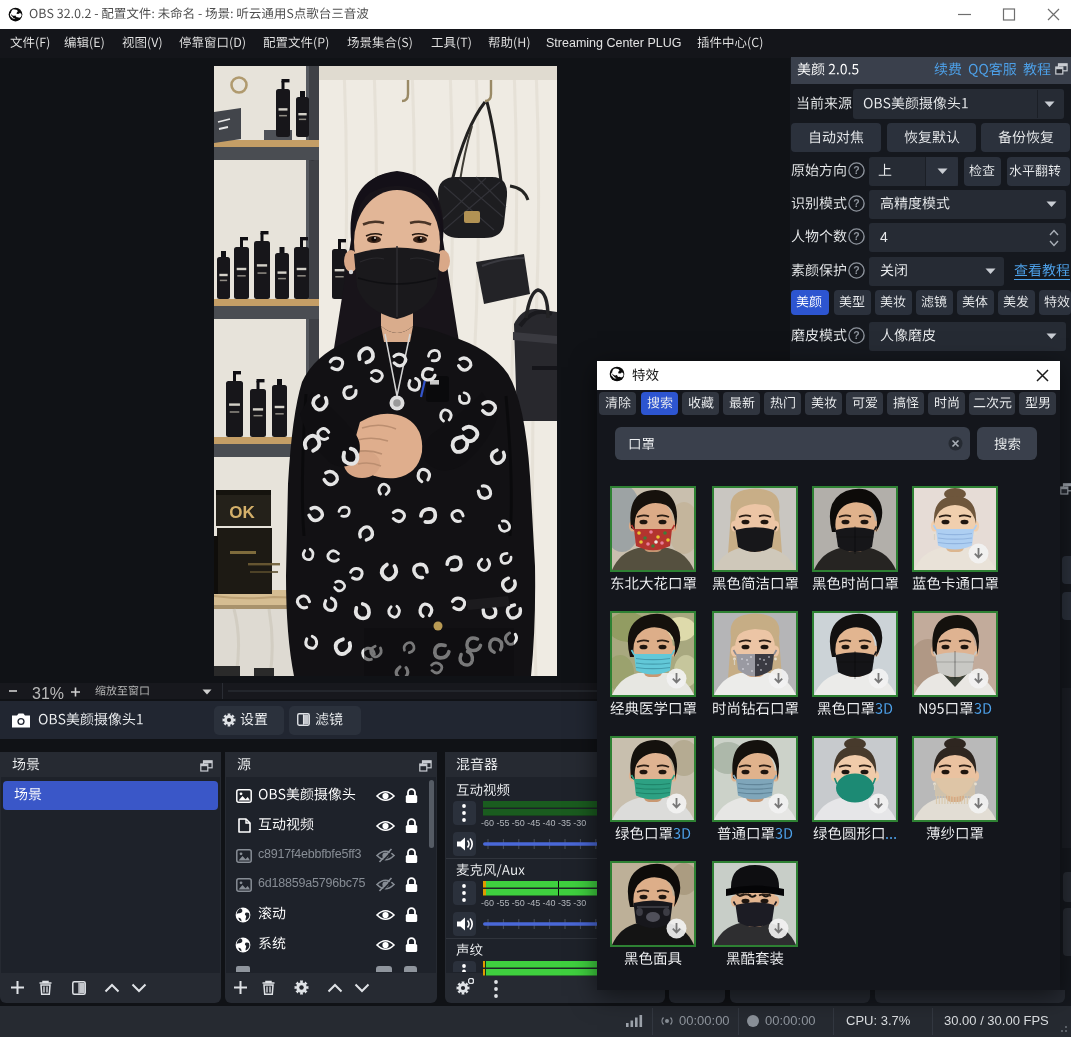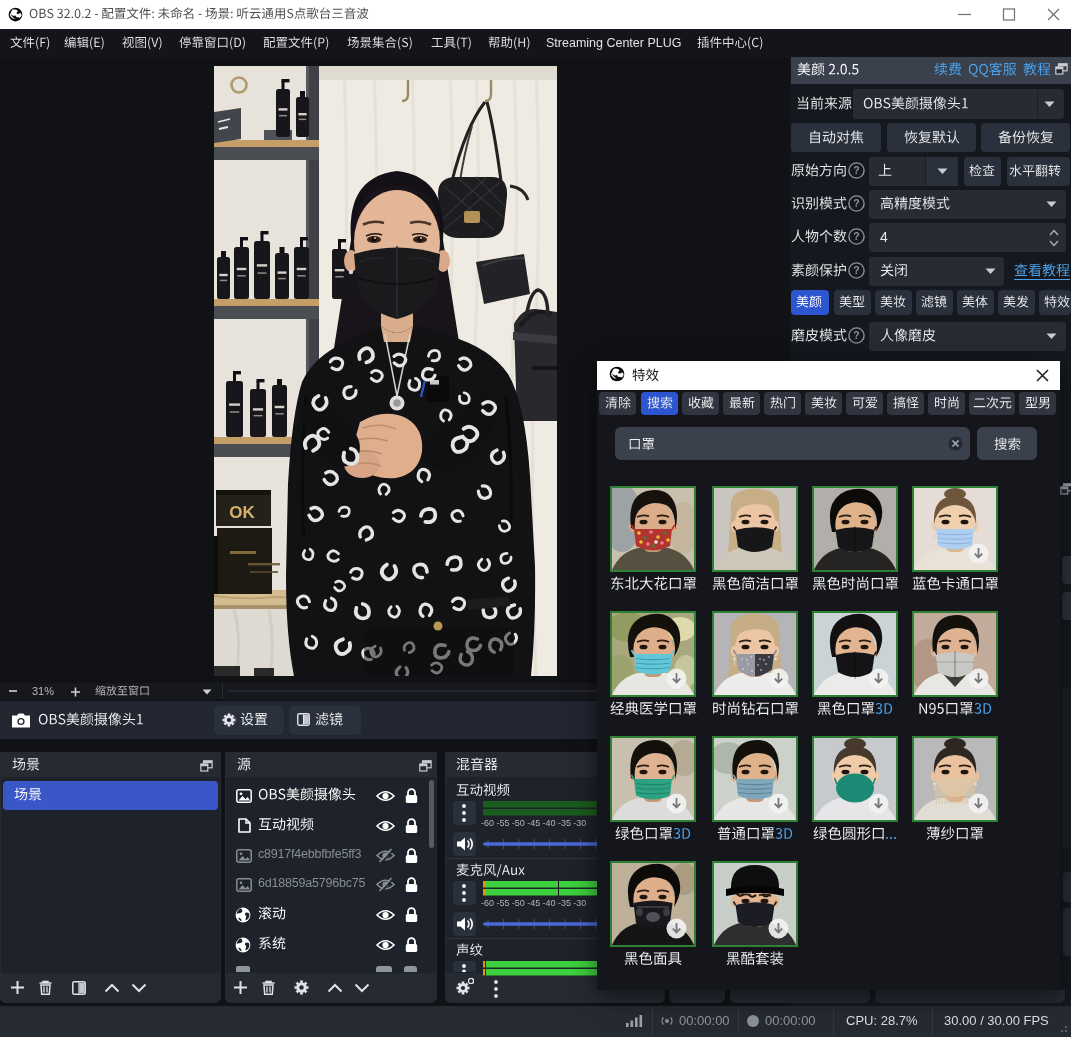--- a/index.html
+++ b/index.html
@@ -768,21 +768,21 @@
   </svg>
 <div class="abs" style="left:1062px;top:556px;width:9px;height:28px;background:#2b313c;border-radius:4px 0 0 4px"></div>
 <div class="abs" style="left:1062px;top:592px;width:9px;height:28px;background:#2b313c;border-radius:4px 0 0 4px"></div>
 <div class="abs" style="left:1062px;top:688px;width:9px;height:160px;background:#1b1e25"></div>
 <div class="abs" style="left:1063px;top:872px;width:8px;height:30px;background:#272b33;border-radius:4px 0 0 4px"></div>
 <div class="abs" style="left:1063px;top:908px;width:8px;height:48px;background:#272b33;border-radius:4px 0 0 4px"></div>
 <div class="abs" style="left:0;top:683px;width:790px;height:16px;background:#17181d"></div>
 <svg class="abs" style="left:8px;top:689px" width="12" height="4" viewBox="0 0 12 4">
     <path d="M1 2h8" stroke="#cfcfcf" stroke-width="1.6"></path>
   </svg>
-<div class="abs" style="left:32px;top:685px;color:#b9b9b9;font-size:11px;font-family:'Liberation Sans',sans-serif">31%</div>
+<div class="abs" style="left:32px;top:685px;color:#b9b9b9;font-size:16px;font-family:'Liberation Sans',sans-serif">31%</div>
 <svg class="abs" style="left:70px;top:686px" width="12" height="12" viewBox="0 0 12 12">
     <path d="M1 6h9M5.5 1.5v9" stroke="#cfcfcf" stroke-width="1.6"></path>
   </svg>
 <svg style="position:absolute;left:95px;top:685px;" width="55.0" height="12.8" viewBox="0 0 55.0 12.8">
     <g fill="#b9b9b9" transform="scale(0.011000) translate(0,880)">
       <use href="#g122" x="0"></use>
       <use href="#g123" x="1000"></use>
       <use href="#g124" x="2000"></use>
       <use href="#g40" x="3000"></use>
       <use href="#g41" x="4000"></use>
@@ -1183,21 +1183,21 @@
       <circle cx="8" cy="7" r="2" fill="#8a9098"></circle>
       <path d="M4.5 3.5a5 5 0 0 0 0 7M11.5 3.5a5 5 0 0 1 0 7" stroke="#8a9098" stroke-width="1.3" fill="none"></path>
     </svg>
 <div class="abs" style="left:679px;top:1013px;color:#8f959d;font-size:13px;font-family:'Liberation Sans',sans-serif">00:00:00</div>
 <div class="abs" style="left:738px;top:1008px;width:1px;height:27px;background:#333841"></div>
 <svg class="abs" style="left:746px;top:1014px" width="14" height="14" viewBox="0 0 14 14">
       <circle cx="7" cy="7" r="6" fill="#8a9098"></circle>
     </svg>
 <div class="abs" style="left:765px;top:1013px;color:#8f959d;font-size:13px;font-family:'Liberation Sans',sans-serif">00:00:00</div>
 <div class="abs" style="left:833px;top:1008px;width:1px;height:27px;background:#333841"></div>
-<div class="abs" style="left:846px;top:1013px;color:#dadde0;font-size:13px;font-family:'Liberation Sans',sans-serif">CPU: 28.7%</div>
+<div class="abs" style="left:846px;top:1013px;color:#dadde0;font-size:13px;font-family:'Liberation Sans',sans-serif">CPU: 3.7%</div>
 <div class="abs" style="left:932px;top:1008px;width:1px;height:27px;background:#333841"></div>
 <div class="abs" style="left:944px;top:1013px;color:#dadde0;font-size:13px;font-family:'Liberation Sans',sans-serif">30.00 / 30.00 FPS</div>
 <svg class="abs" style="left:1058px;top:1026px" width="10" height="8" viewBox="0 0 10 8">
       <g fill="#5a5f66">
         <rect x="7" y="0" width="2" height="2"></rect>
         <rect x="7" y="4" width="2" height="2"></rect>
         <rect x="3" y="4" width="2" height="2"></rect>
       </g>
     </svg>
 <div class="abs" style="left:597px;top:361px;width:463px;height:629px;background:#14161c;box-shadow:0 6px 24px rgba(0,0,0,0.55)"></div>

